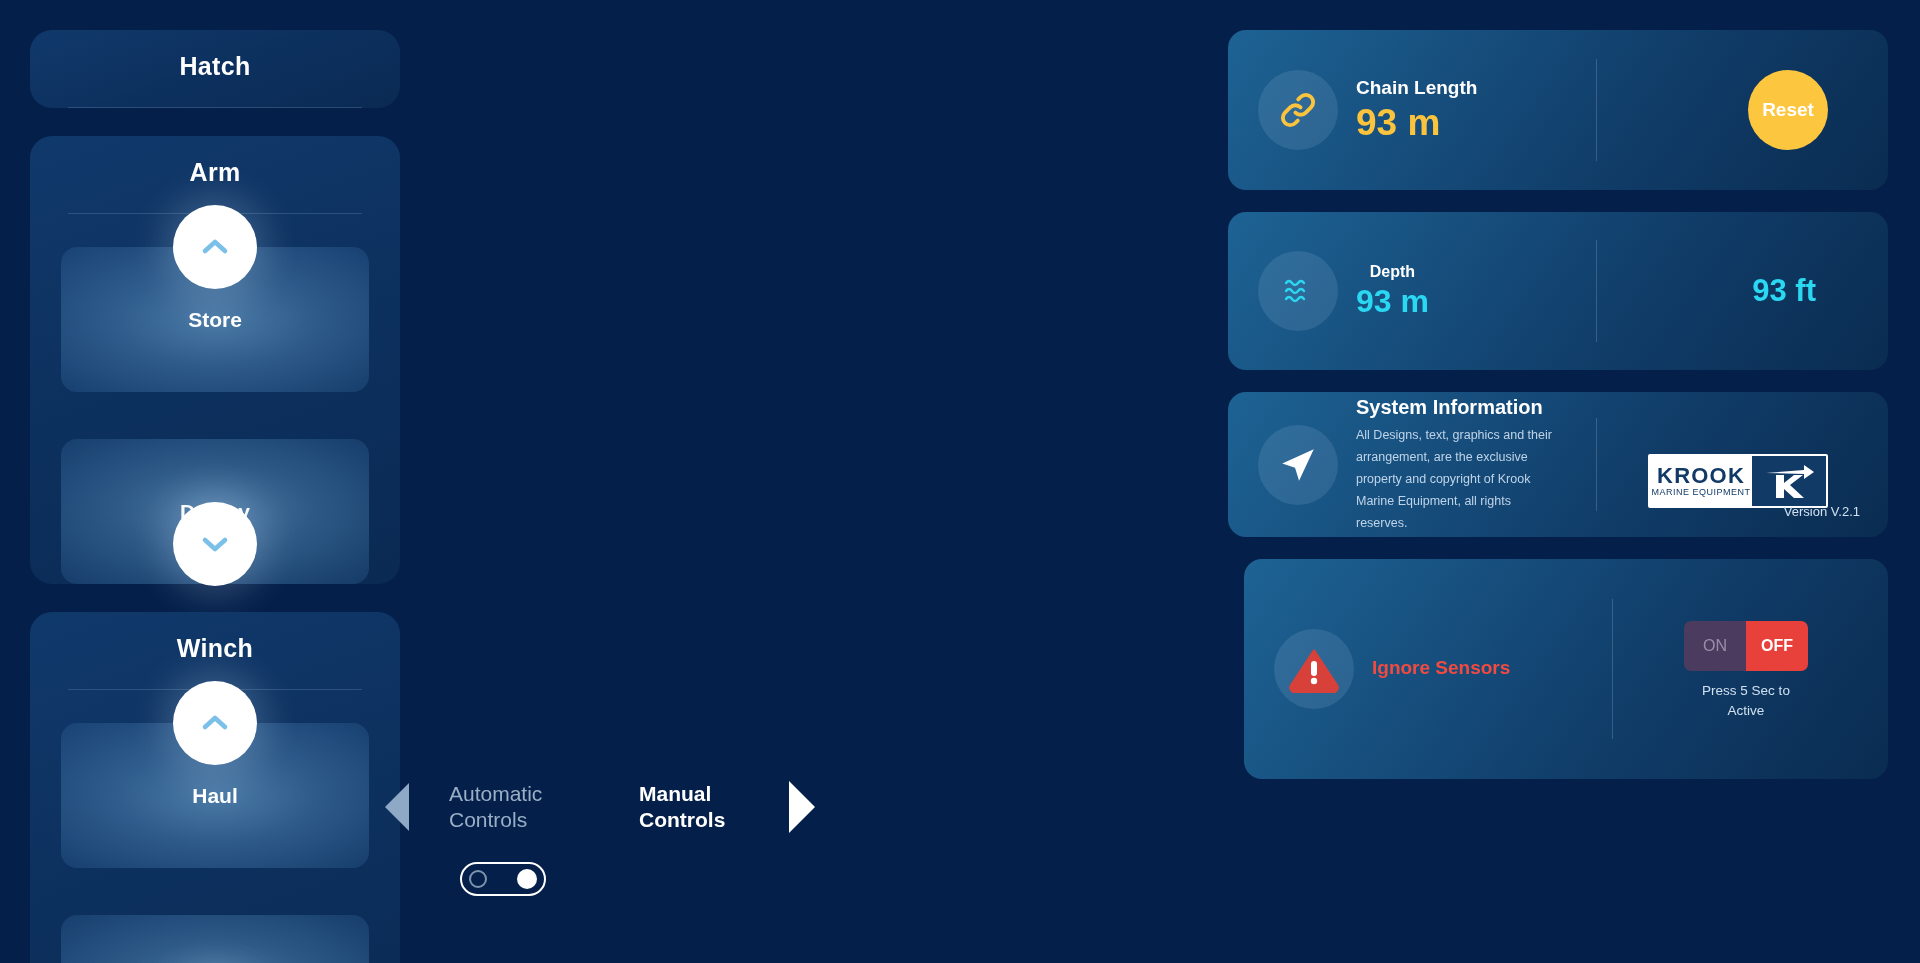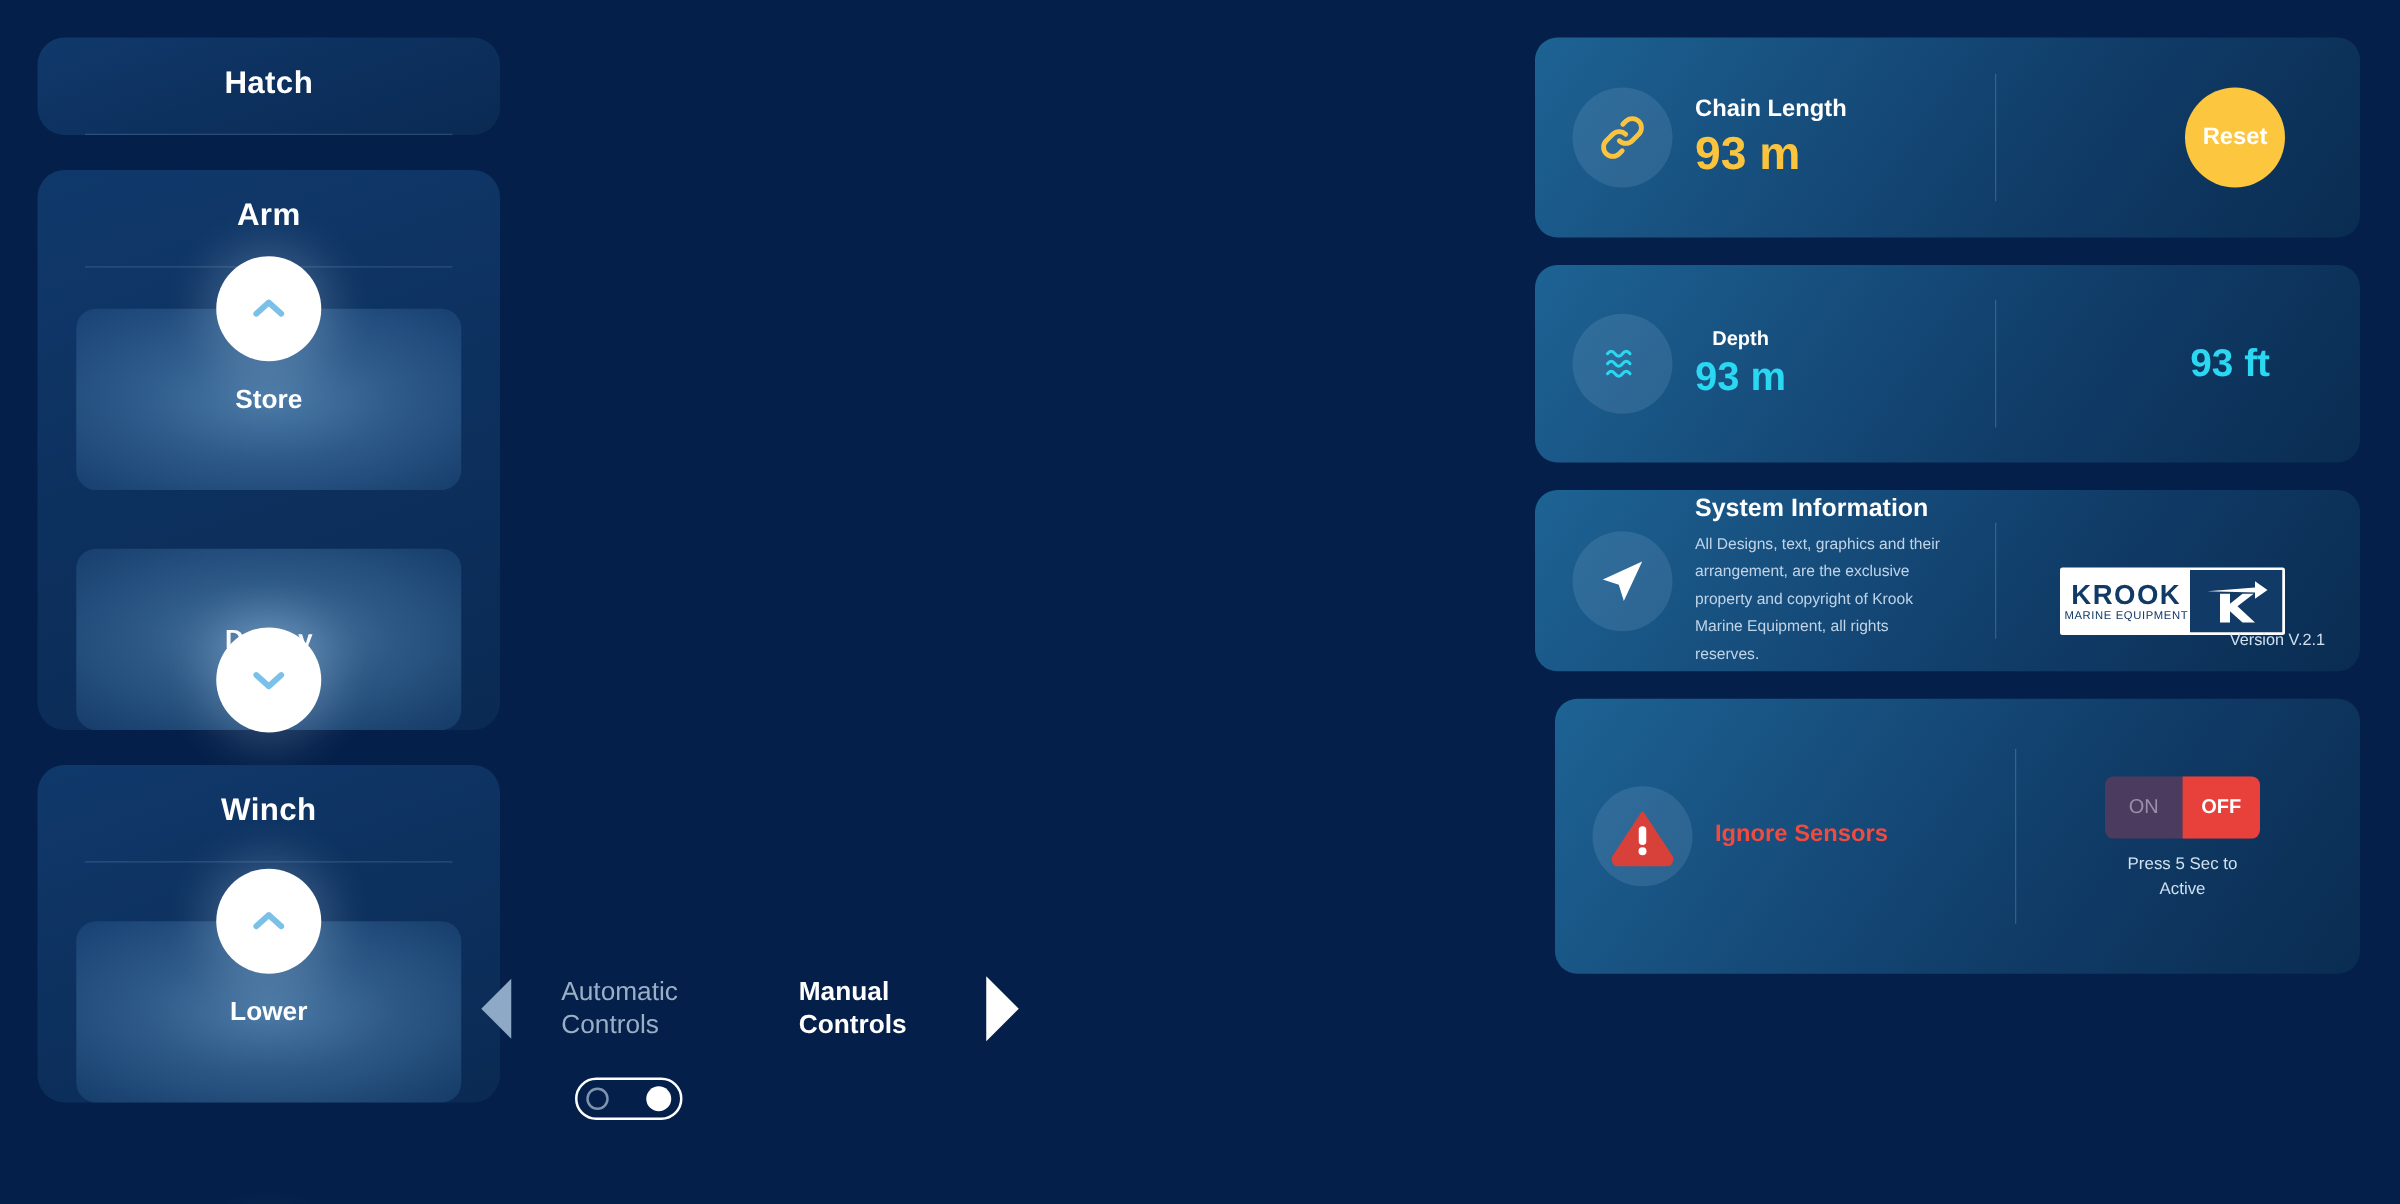--- a/index.html
+++ b/index.html
@@ -316,20 +316,21 @@
               <path d="M7 13 L17 22 L27 13"></path>
             </svg>
         </div>
       </div>
     </div>
 
     <div class="panel">
       <div class="panel-title">Winch</div>
       <div class="panel-divider"></div>
       <div class="btn-stack">
+        <div class="soft-btn upper-btn">Haul</div>
         <div class="soft-btn lower-btn">Lower</div>
         <div class="round-knob knob-up">
           <svg class="chev" viewBox="0 0 34 34">
               <path d="M7 21 L17 12 L27 21"></path>
             </svg>
         </div>
         <div class="round-knob knob-down">
           <svg class="chev" viewBox="0 0 34 34">
               <path d="M7 13 L17 22 L27 13"></path>
             </svg>

